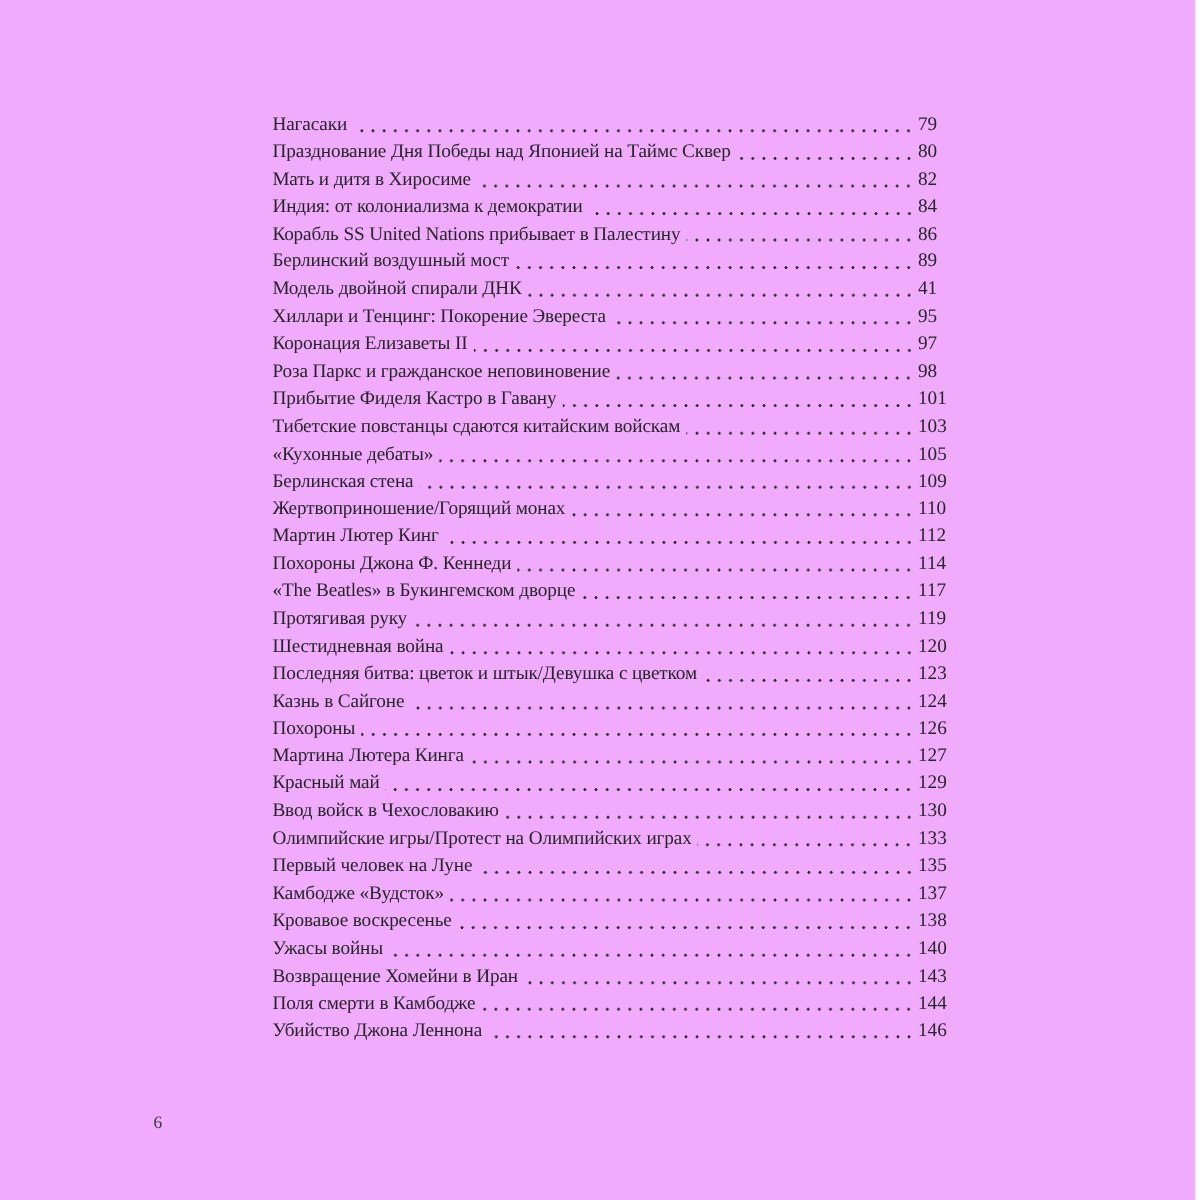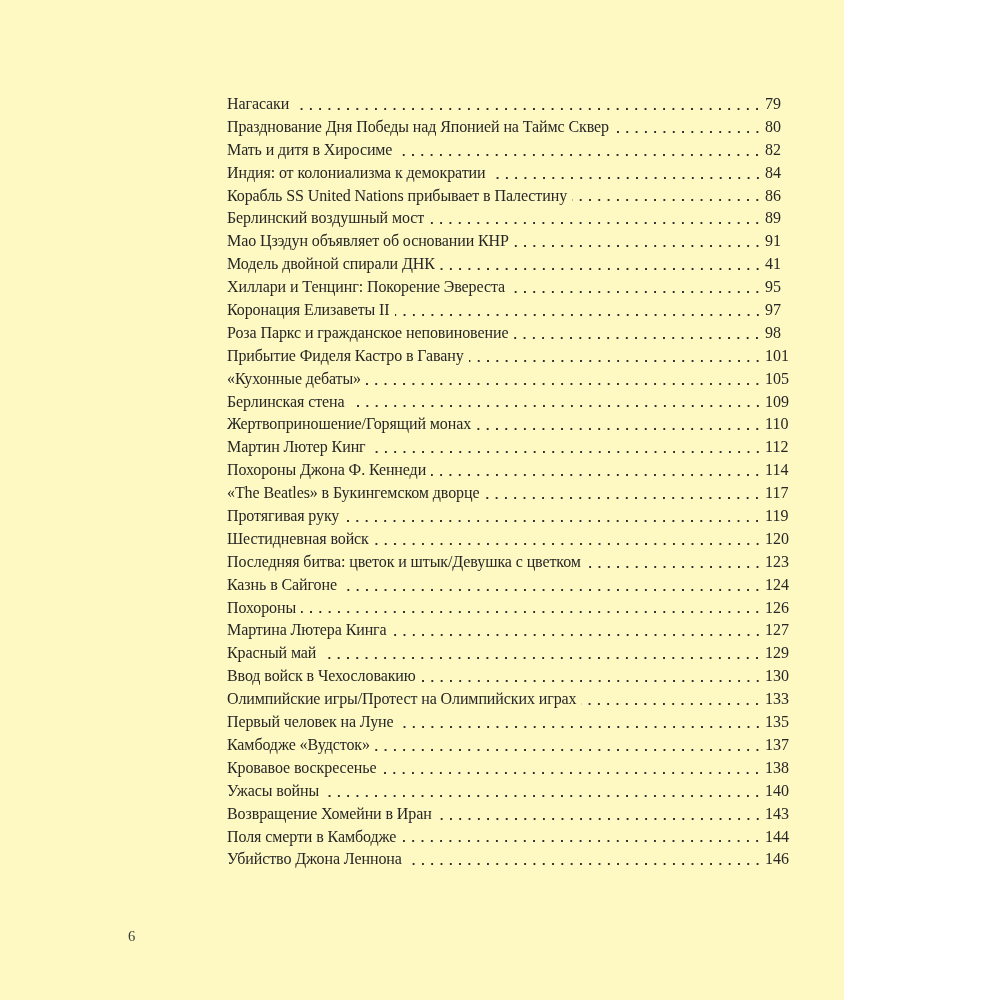--- a/index.html
+++ b/index.html
@@ -2,23 +2,23 @@
 <html><head>
 <meta charset="utf-8">
 <style>
   html, body {
     margin: 0;
     padding: 0;
     background: #ffffff;
   }
   .sheet {
     position: relative;
-    width: 844px;
+    width: 996px;
     height: 1000px;
-    background: #fef9c3;
+    background: #f0abfc;
     overflow: hidden;
     font-family: "Liberation Serif", "DejaVu Serif", serif;
     color: #262626;
   }
   .toc {
     position: absolute;
     left: 227px;
     top: 93px;
     width: 568px;
   }
@@ -86,25 +86,20 @@
     <span class="toc-title">Корабль SS United Nations прибывает в Палестину</span>
     <span class="toc-leader"></span>
     <span class="toc-page">86</span>
   </div>
       <div class="toc-row">
     <span class="toc-title">Берлинский воздушный мост</span>
     <span class="toc-leader"></span>
     <span class="toc-page">89</span>
   </div>
       <div class="toc-row">
-    <span class="toc-title">Мао Цзэдун объявляет об основании КНР</span>
-    <span class="toc-leader"></span>
-    <span class="toc-page">91</span>
-  </div>
-      <div class="toc-row">
     <span class="toc-title">Модель двойной спирали ДНК</span>
     <span class="toc-leader"></span>
     <span class="toc-page">41</span>
   </div>
       <div class="toc-row">
     <span class="toc-title">Хиллари и Тенцинг: Покорение Эвереста</span>
     <span class="toc-leader"></span>
     <span class="toc-page">95</span>
   </div>
       <div class="toc-row">
@@ -116,20 +111,25 @@
     <span class="toc-title">Роза Паркс и гражданское неповиновение</span>
     <span class="toc-leader"></span>
     <span class="toc-page">98</span>
   </div>
       <div class="toc-row">
     <span class="toc-title">Прибытие Фиделя Кастро в Гавану</span>
     <span class="toc-leader"></span>
     <span class="toc-page">101</span>
   </div>
       <div class="toc-row">
+    <span class="toc-title">Тибетские повстанцы сдаются китайским войскам</span>
+    <span class="toc-leader"></span>
+    <span class="toc-page">103</span>
+  </div>
+      <div class="toc-row">
     <span class="toc-title">«Кухонные дебаты»</span>
     <span class="toc-leader"></span>
     <span class="toc-page">105</span>
   </div>
       <div class="toc-row">
     <span class="toc-title">Берлинская стена</span>
     <span class="toc-leader"></span>
     <span class="toc-page">109</span>
   </div>
       <div class="toc-row">
@@ -151,21 +151,21 @@
     <span class="toc-title">«The Beatles» в Букингемском дворце</span>
     <span class="toc-leader"></span>
     <span class="toc-page">117</span>
   </div>
       <div class="toc-row">
     <span class="toc-title">Протягивая руку</span>
     <span class="toc-leader"></span>
     <span class="toc-page">119</span>
   </div>
       <div class="toc-row">
-    <span class="toc-title">Шестидневная войск</span>
+    <span class="toc-title">Шестидневная война</span>
     <span class="toc-leader"></span>
     <span class="toc-page">120</span>
   </div>
       <div class="toc-row">
     <span class="toc-title">Последняя битва: цветок и штык/Девушка с цветком</span>
     <span class="toc-leader"></span>
     <span class="toc-page">123</span>
   </div>
       <div class="toc-row">
     <span class="toc-title">Казнь в Сайгоне</span>

